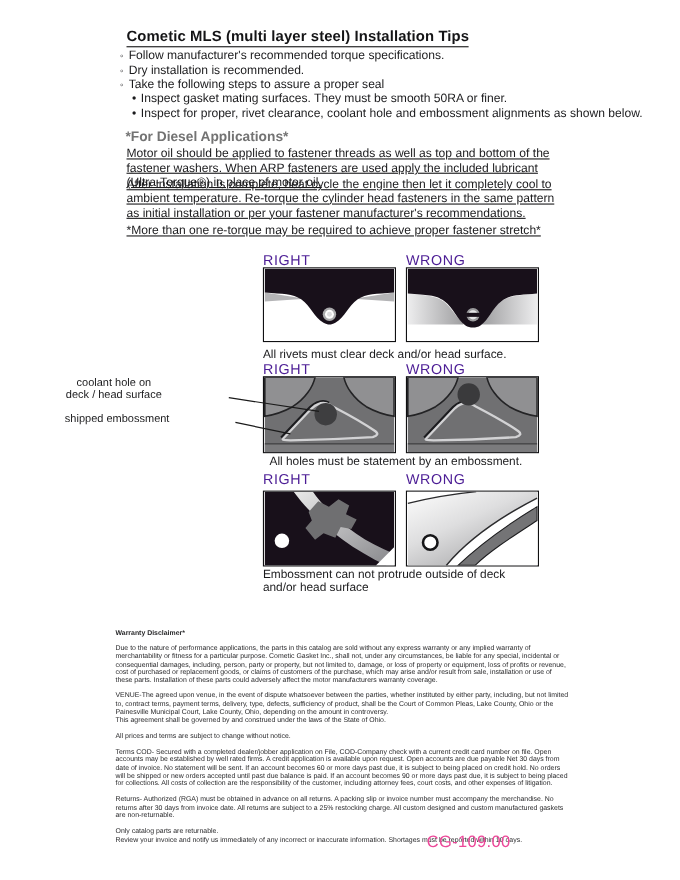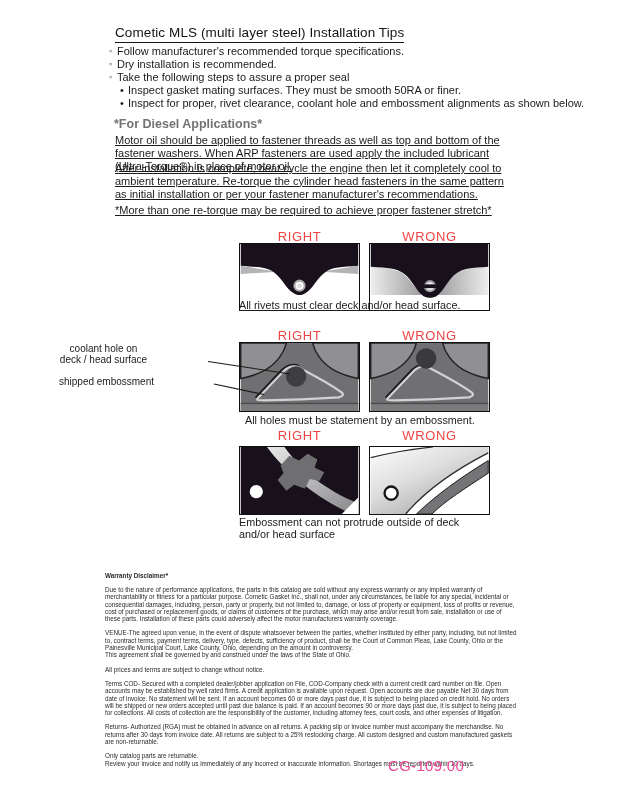--- a/index.html
+++ b/index.html
@@ -4,37 +4,37 @@
 <style>
   * { margin:0; padding:0; box-sizing:border-box; }
   html,body { background:#ffffff; }
   .page {
     position:relative; width:618px; height:800px; background:#ffffff;
     font-family:"Liberation Sans", sans-serif; color:#1c1c1e; overflow:hidden;
   }
   
   .title {
     position:absolute; left:115px; top:25px;
-    font-size:13.5px; font-weight:normal; letter-spacing:.1px;
+    font-size:13.5px; font-weight:bold; letter-spacing:.1px;
     border-bottom:1.7px solid #141416; padding-bottom:2px; color:#141416;
   }
   .bullets { position:absolute; left:109px; top:45px; font-size:11px; line-height:13px; color:#1b1b1d; }
   .b-row { display:flex; }
   .b-row.sub { margin-left:11px; }
   .b-marker { width:8px; flex:0 0 auto; }
   .b-row .b-marker { font-size:9px; }
   .b-row.sub .b-marker { font-size:11px; }
   .diesel-h { position:absolute; left:114px; top:117px; font-size:12.5px; font-weight:bold; color:#737373; }
   .para { position:absolute; left:115px; width:393px; font-size:11px; line-height:12.8px; color:#1b1b1d;text-decoration:underline; }
   .p1 { top:134px; }
   .p2 { top:162px; }
   .p3 { top:204px; }
   
   .diagrams { position:absolute; left:0; top:228px; width:618px; height:320px; }
-  .rw-label { position:absolute; width:121px; text-align:center; font-size:13px; letter-spacing:.6px; color:#ef4444; }
+  .rw-label { position:absolute; width:121px; font-size:13px; letter-spacing:.6px; color:#4c1d95; }
   .dbox { position:absolute; width:121px; border:1.8px solid #101012; background:#fff; }
   .dbox svg { display:block; width:100%; height:100%; }
   .h68 { height:68px; } .h70 { height:70px; } .h69 { height:69px; }
   .cap { position:absolute; font-size:10.8px; line-height:11.5px; color:#1b1b1d; }
   .ann { position:absolute; text-align:center; font-size:10px; line-height:10.5px; color:#1b1b1d; }
   .leader-svg { position:absolute; left:0; top:0; width:618px; height:320px; pointer-events:none; }
   
   .disclaimer { position:absolute; left:105px; top:572px; width:412px; color:#2a2a2c; }
   .disclaimer h2 { font-size:6.3px; font-weight:bold; margin-bottom:7px; }
   .disclaimer p { font-size:6.3px; line-height:7.3px; margin-bottom:7px; }
@@ -112,21 +112,21 @@
         <path d="M121,23.5 C106,25 95,25.5 88,30.5 C80,36.5 76,46 69,51 L69,52.5 L121,52.5 Z" fill="url(#g2)"></path>
         <path d="M0,0 H121 V23.5 C104,25 96,24.5 88,30.5 C79,37 76,48 68,53.5 C64,56 58,56 54,53.5 C46,48 43,37 34,30.5 C26,24.5 18,25 0,23.5 Z" fill="#18101a"></path>
         <g>
           <circle cx="61" cy="43.5" r="6.3" fill="#9b9b9d"></circle>
           <circle cx="61" cy="43.5" r="4.3" fill="#e6e6e8"></circle>
           <rect x="54.5" y="41.6" width="13" height="3.8" fill="#18101a"></rect>
         </g>
       </svg>
     </div>
 
-    <div class="cap" style="left:239px; top:72px;text-decoration:underline;">All rivets must clear deck and/or head surface.</div>
+    <div class="cap" style="left:239px; top:89px;">All rivets must clear deck and/or head surface.</div>
 
     <div class="rw-label" style="left:239px; top:100px;">RIGHT</div>
     <div class="rw-label" style="left:369px; top:100px;">WRONG</div>
 
     <div class="ann" style="left:0; top:116px; width:207px;">
       <div>coolant hole on</div>
       <div>deck / head surface</div>
     </div>
     <div class="ann" style="left:0; top:149px; width:213px;">
       <div>shipped embossment</div>

